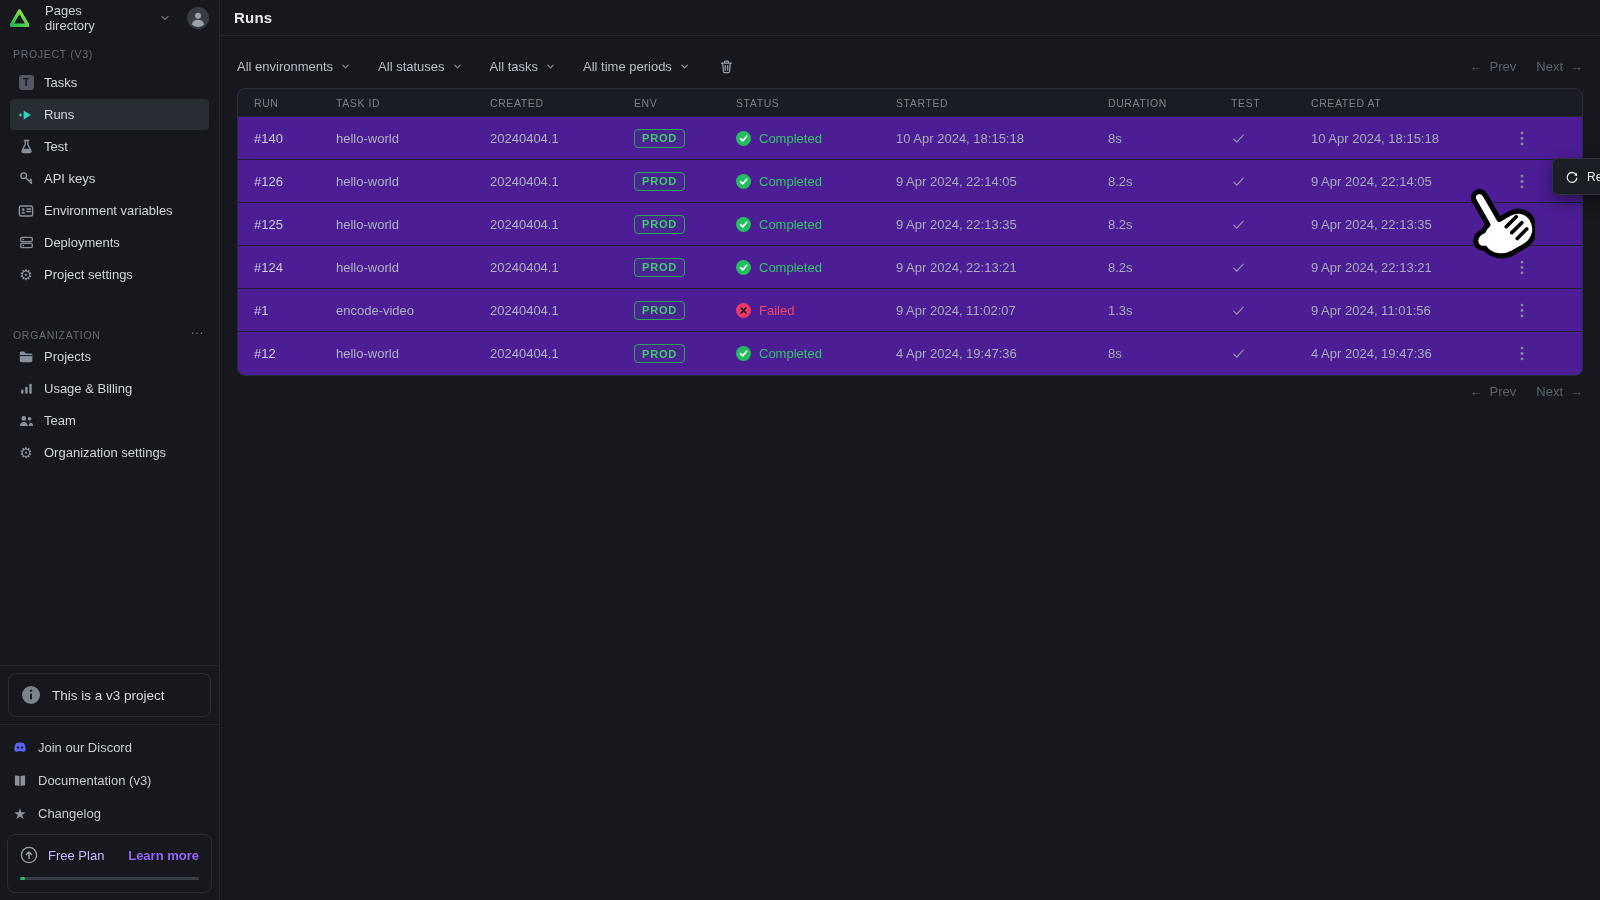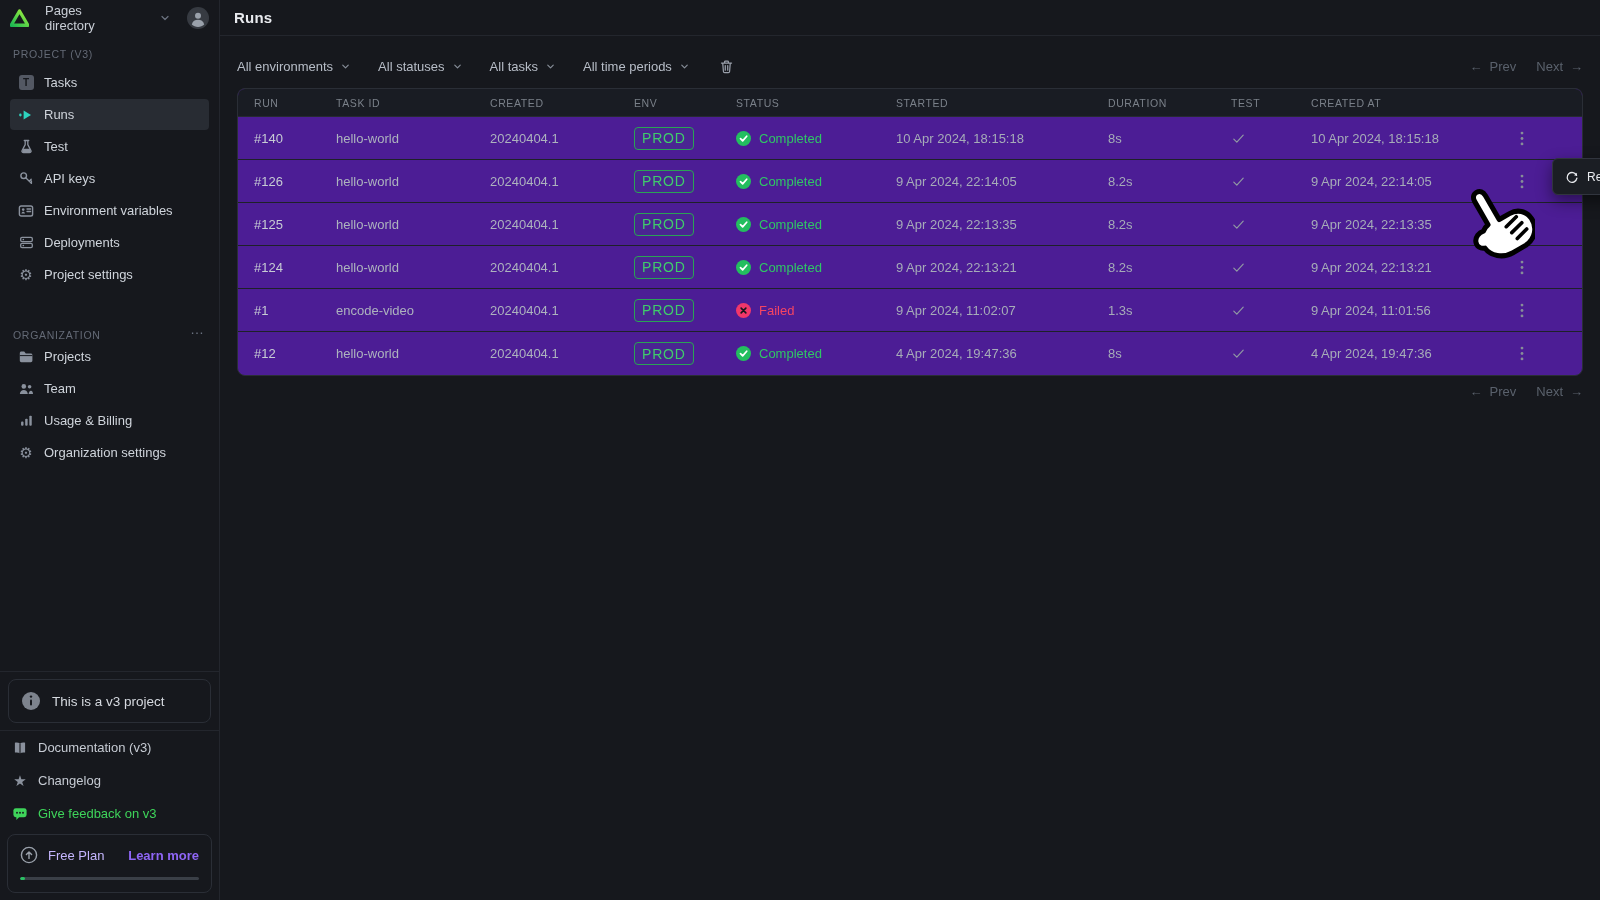--- a/index.html
+++ b/index.html
@@ -69,21 +69,21 @@
     align-items:center; padding-left:16px; }
   .thead { height:28px; background:#191C23; border-bottom:1px solid #262A31; }
   .thead .hcell { font-size:10.5px; letter-spacing:.6px; color:#7A8089; font-weight:500; }
   .trow.body { height:43px; border-bottom:1px solid #1E2128; cursor:pointer; }
   .trow.body:last-child { border-bottom:none; }
   .cell { font-size:13px; }
   .cell.run { color:#C7CCD4; }
   .cell.task, .cell.ver { color:#ADB3BE; }
   .cell.started, .cell.created, .cell.dur { color:#A6ACB8; }
   .badge-env { display:inline-block; border:1px solid #2AA355; color:#3FCC6B; border-radius:4px;
-    font-size:14px; font-weight:400; letter-spacing:.8px; padding:2.5px 7px;
+    font-size:11px; font-weight:700; letter-spacing:.8px; padding:2.5px 7px;
     background:rgba(40,190,98,0.05); }
   .cell.status { display:flex; gap:8px; }
   .cell.status.completed .stext { color:#2FC765; }
   .cell.status.failed .stext { color:#F64562; }
   .cell.test { display:flex; }
   .kebab-btn { background:none; border:none; cursor:pointer; padding:5px 8px; display:flex; }
 
   .popover { position:absolute; left:1332px; top:158px; height:37px; padding:0 12px;
     display:flex; align-items:center; gap:8px; background:#1B1E24; border:1px solid #31353E;
     border-radius:6px; box-shadow:0 6px 16px rgba(0,0,0,.45); z-index:9; cursor:pointer; }
@@ -199,38 +199,38 @@
         <span class="nicon">
           <svg width="16" height="16" viewBox="0 0 16 16">
               <path d="M1.8 4.2 C1.8 3.3 2.5 2.6 3.4 2.6 H6.2 L7.8 4.4 H12.8 C13.7 4.4 14.4 5.1 14.4 6 V11.6 C14.4 12.5 13.7 13.2 12.8 13.2 H3.4 C2.5 13.2 1.8 12.5 1.8 11.6 Z" fill="#8A919D"></path>
               <path d="M1.8 6.6 H14.4" stroke="#16181D" stroke-width="1"></path>
             </svg>
         </span>
         <span>Projects</span>
       </div>
       <div class="nav-item">
         <span class="nicon">
+          <svg width="15" height="15" viewBox="0 0 16 16">
+              <rect x="2.2" y="9" width="2.6" height="4.6" rx="1" fill="#8A919D"></rect>
+              <rect x="6.6" y="6" width="2.6" height="7.6" rx="1" fill="#8A919D"></rect>
+              <rect x="11" y="2.8" width="2.6" height="10.8" rx="1" fill="#8A919D"></rect>
+            </svg>
+        </span>
+        <span>Usage &amp; Billing</span>
+      </div>
+      <div class="nav-item">
+        <span class="nicon">
           <svg width="16" height="16" viewBox="0 0 16 16">
               <circle cx="5.8" cy="5.4" r="2.3" fill="#8A919D"></circle>
               <path d="M1.8 13 C2.1 10.4 3.7 9 5.8 9 C7.9 9 9.5 10.4 9.8 13 Z" fill="#8A919D"></path>
               <circle cx="11.6" cy="5.8" r="1.8" fill="#8A919D"></circle>
               <path d="M10.6 13 C10.8 10.9 11.7 9.6 13 9.7 C14.3 9.8 14.9 11.2 15 13 Z" fill="#8A919D"></path>
             </svg>
         </span>
         <span>Team</span>
-      </div>
-      <div class="nav-item">
-        <span class="nicon">
-          <svg width="15" height="15" viewBox="0 0 16 16">
-              <rect x="2.2" y="9" width="2.6" height="4.6" rx="1" fill="#8A919D"></rect>
-              <rect x="6.6" y="6" width="2.6" height="7.6" rx="1" fill="#8A919D"></rect>
-              <rect x="11" y="2.8" width="2.6" height="10.8" rx="1" fill="#8A919D"></rect>
-            </svg>
-        </span>
-        <span>Usage &amp; Billing</span>
       </div>
       <div class="nav-item">
         <span class="nicon">
             <span class="gear-glyph">⚙</span>
           </span>
         <span>Organization settings</span>
       </div>
     </nav>
 
     <div class="side-bottom">
@@ -240,46 +240,44 @@
           <svg width="20" height="20" viewBox="0 0 20 20">
               <circle cx="10" cy="10" r="9" fill="#7D838D"></circle>
               <rect x="9" y="8.4" width="2" height="6" rx="1" fill="#16181D"></rect>
               <circle cx="10" cy="5.6" r="1.2" fill="#16181D"></circle>
             </svg>
         </span>
         <span>This is a v3 project</span>
       </div>
       <div class="divider"></div>
 
+      <div class="side-link" style="margin-top:6px;">
+        <span class="nicon">
+          <svg width="17" height="17" viewBox="0 0 16 16">
+              <path d="M4.2 3.6 C6.2 2.7 9.8 2.7 11.8 3.6 C13.3 5.6 13.9 8.6 13.4 11.2 C12.2 12.2 10.9 12.6 10.7 12.6 L10.1 11.4 C8.9 11.8 7.1 11.8 5.9 11.4 L5.3 12.6 C5.1 12.6 3.8 12.2 2.6 11.2 C2.1 8.6 2.7 5.6 4.2 3.6 Z" fill="#5865F2"></path>
+              <ellipse cx="6" cy="8" rx="1.1" ry="1.25" fill="#16181D"></ellipse>
+              <ellipse cx="10" cy="8" rx="1.1" ry="1.25" fill="#16181D"></ellipse>
+            </svg>
+        </span>
+        <span>Join our Discord</span>
+      </div>
       <div class="side-link">
         <span class="nicon">
           <svg width="16" height="16" viewBox="0 0 16 16">
               <path d="M8 3.4 C6.8 2.6 4.8 2.4 2.9 2.7 V12.6 C4.8 12.3 6.8 12.5 8 13.3 C9.2 12.5 11.2 12.3 13.1 12.6 V2.7 C11.2 2.4 9.2 2.6 8 3.4 Z" fill="#8A919D"></path>
               <path d="M8 3.6 V13.1" stroke="#16181D" stroke-width="1.1"></path>
             </svg>
         </span>
         <span>Documentation (v3)</span>
       </div>
       <div class="side-link">
         <span class="nicon">
             <span class="star-glyph">★</span>
           </span>
         <span>Changelog</span>
-      </div>
-      <div class="side-link green">
-        <span class="nicon">
-          <svg width="16" height="16" viewBox="0 0 16 16">
-              <rect x="1.4" y="2.2" width="13.2" height="9" rx="2.4" fill="#3ED45A"></rect>
-              <path d="M4.4 10.6 L4.4 14 L7.6 10.6 Z" fill="#3ED45A"></path>
-              <circle cx="5" cy="6.7" r="0.95" fill="#16181D"></circle>
-              <circle cx="8" cy="6.7" r="0.95" fill="#16181D"></circle>
-              <circle cx="11" cy="6.7" r="0.95" fill="#16181D"></circle>
-            </svg>
-        </span>
-        <span>Give feedback on v3</span>
       </div>
 
       <div class="plan-box">
         <div class="plan-row">
           <span style="display:flex;">
             <svg width="18" height="18" viewBox="0 0 18 18">
                 <circle cx="9" cy="9" r="7.6" fill="none" stroke="#9AA1AB" stroke-width="1.4"></circle>
                 <path d="M9 12.4 V6.2 M6.4 8.6 L9 6 L11.6 8.6" fill="none" stroke="#9AA1AB" stroke-width="1.4" stroke-linecap="round" stroke-linejoin="round"></path>
               </svg>
           </span>

